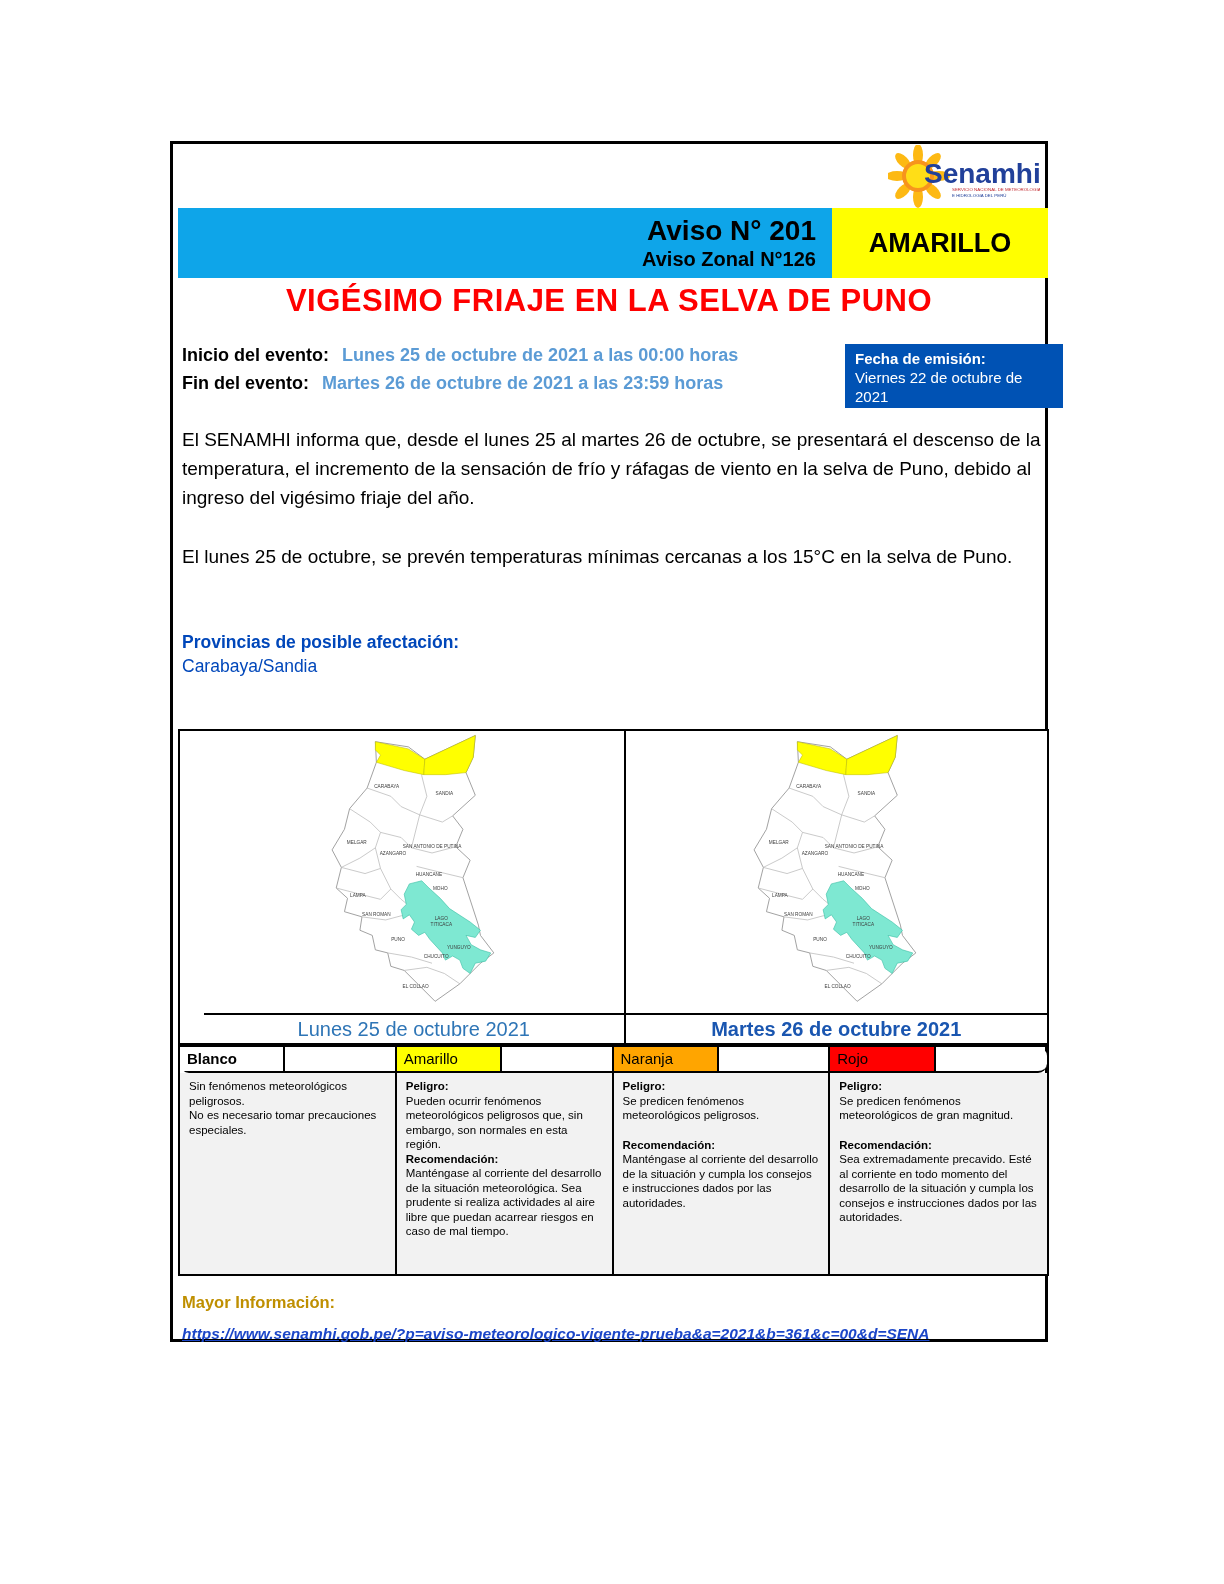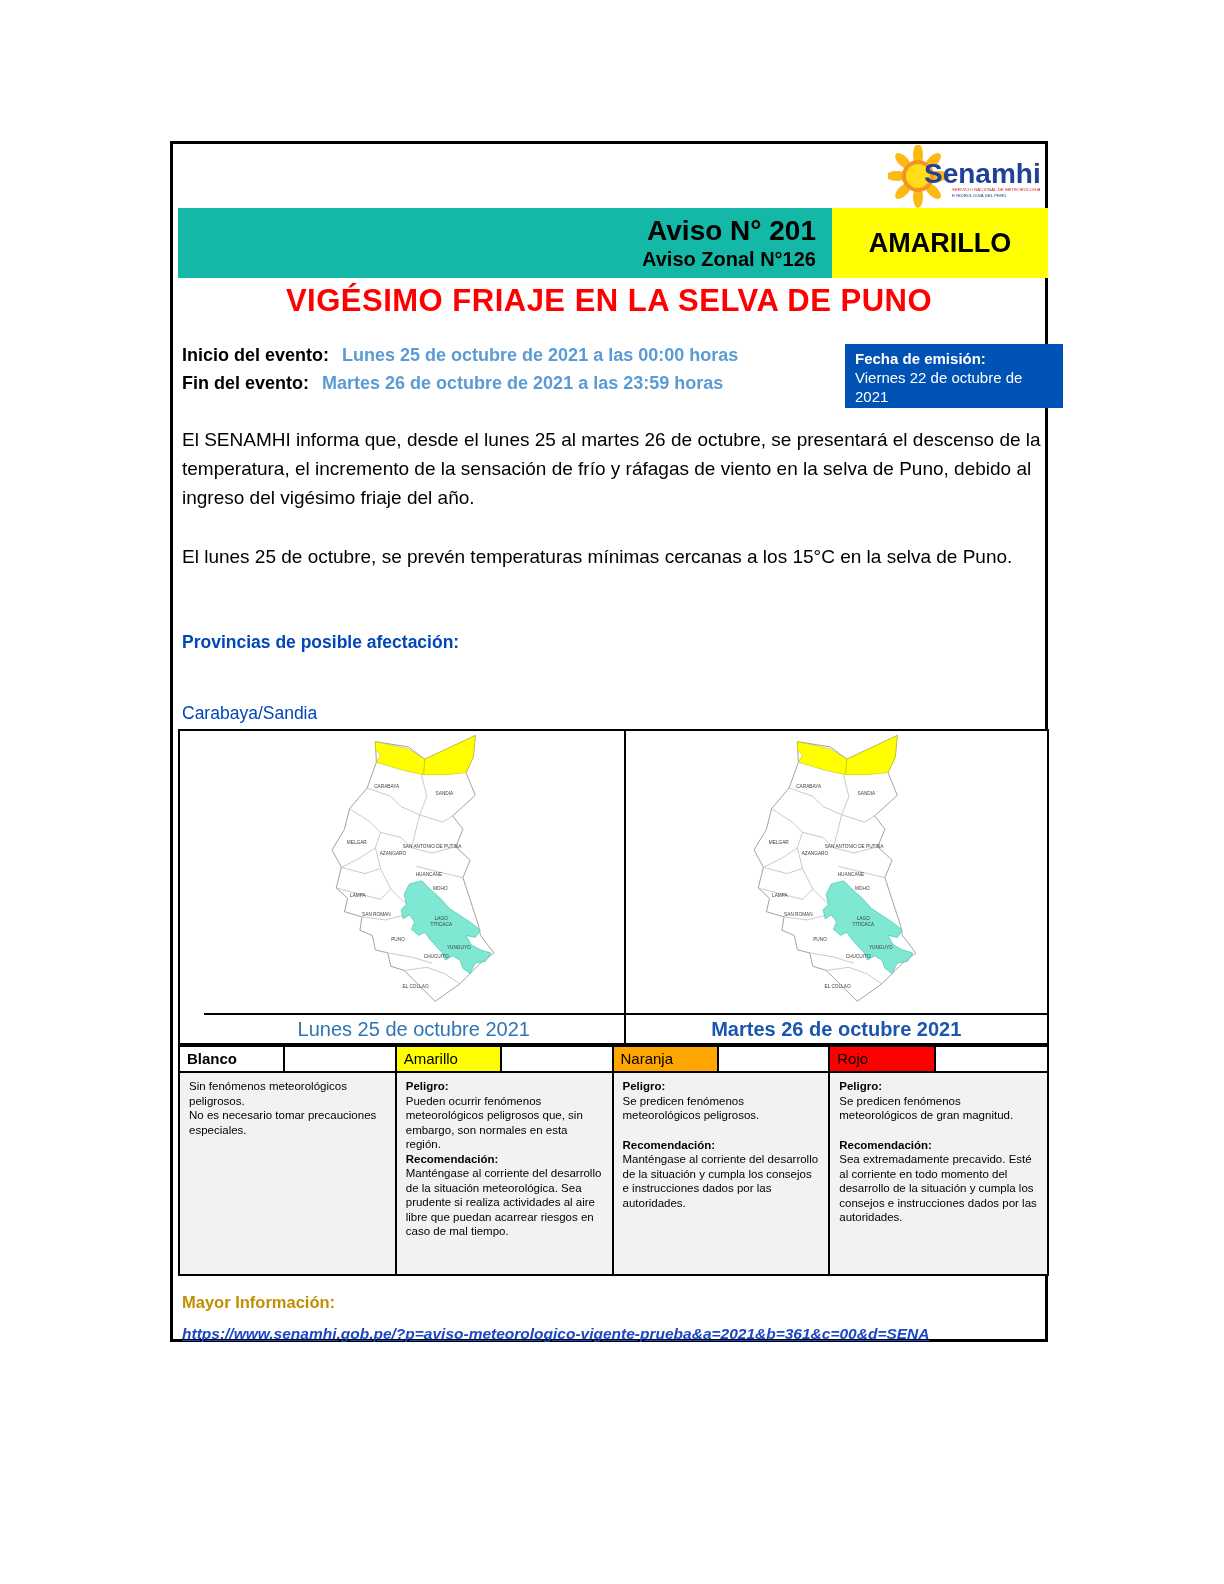--- a/index.html
+++ b/index.html
@@ -13,21 +13,21 @@
   .logos { position:absolute; top:6px; left:12px; height:54px; display:flex; }
   .coat  { width:52px; height:52px; display:flex; align-items:center; justify-content:center; }
   .peru-red { width:64px; height:52px; background:#E23B2D; color:#fff; display:flex;
               align-items:center; justify-content:center; font-size:19px; font-weight:bold; }
   .minam { width:152px; height:52px; background:#58585A; color:#fff; font-size:13.5px;
            line-height:16px; padding:10px 0 0 13px; }
   .senamhi-logo { position:absolute; top:1px; right:5px; width:152px; height:51px; }
 
   
   .aviso-bar { position:absolute; top:64px; left:5px; width:654px; height:70px;
-               background:#14b8a6; text-align:right; padding:7px 16px 0 5px; }
+               background:#0ea5e9; text-align:right; padding:7px 16px 0 5px; }
   .aviso-num   { font-size:28px; font-weight:bold; color:#000; line-height:32px; }
   .aviso-zonal { font-size:20px; font-weight:bold; color:#000; line-height:24px; }
   .level-box { position:absolute; top:64px; left:659px; width:216px; height:70px;
                background:#FFFF00; display:flex; align-items:center; justify-content:center;
                font-size:27px; font-weight:bold; color:#000; }
 
   
   .title { position:absolute; top:139px; left:0; width:100%; text-align:center;
            color:#FF0000; font-size:31px; font-weight:bold; letter-spacing:0.5px; }
   .event { position:absolute; top:201px; left:9px; font-size:18px; font-weight:bold; }
@@ -38,35 +38,35 @@
              background:#0052B4; color:#fff; font-size:15px; line-height:19px; padding:5px 10px; }
   .emision-label { font-weight:bold; }
 
   
   .para { position:absolute; left:9px; width:864px; font-size:19px; line-height:29px; color:#000; }
   .p1 { top:281px; }
   .p2 { top:398px; }
 
   .prov { position:absolute; top:486px; left:9px; font-size:17.5px; line-height:24px; }
   .prov-label { color:#0047BA; font-weight:bold; }
-  .prov-value { color:#0047BA;margin-top:47px; }
+  .prov-value { color:#0047BA; }
 
   
   .maps { position:absolute; top:585px; left:5px; width:871px; border:2px solid #000; background:#fff;padding-left:24px; }
   .maps-row { display:flex; height:282px; }
   .map-cell { width:50%; overflow:hidden; display:flex; justify-content:center; align-items:flex-start; }
   .map-cell.first { border-right:2px solid #000; }
   .cap-row { display:flex; height:30px; border-top:2px solid #000; }
   .cap-cell { width:50%; text-align:center; font-size:20px; line-height:28px; }
   .cap-cell.first { border-right:2px solid #000; color:#2E75B6; }
   .cap-cell.second { color:#1A56B0; font-weight:bold; }
 
   
   .legend { position:absolute; top:901px; left:5px; width:871px; border:2px solid #000; }
-  .lg-head { display:flex; height:26px; border-bottom:2px solid #000; background:#fff; }
+  .lg-head { display:flex; height:26px; border-bottom:2px solid #000; background:#fff;border-radius:9px; }
   .lg-hcol { width:25%; display:flex; }
   .lg-hcol:not(:last-child) { border-right:2px solid #000; }
   .lg-swatch { width:49%; border-right:2px solid #000; font-size:15px; line-height:23px; padding-left:7px; }
   .sw-blanco  { background:#FFFFFF; font-weight:bold; }
   .sw-amarillo{ background:#FFFF00; }
   .sw-naranja { background:#FFA500; }
   .sw-rojo    { background:#FF0000; }
   .lg-body { display:flex; height:201px; background:#F2F2F2; }
   .lg-bcol { width:25%; padding:6px 9px; font-size:11.5px; line-height:14.5px; color:#000; }
   .lg-bcol:not(:last-child) { border-right:2px solid #000; }

